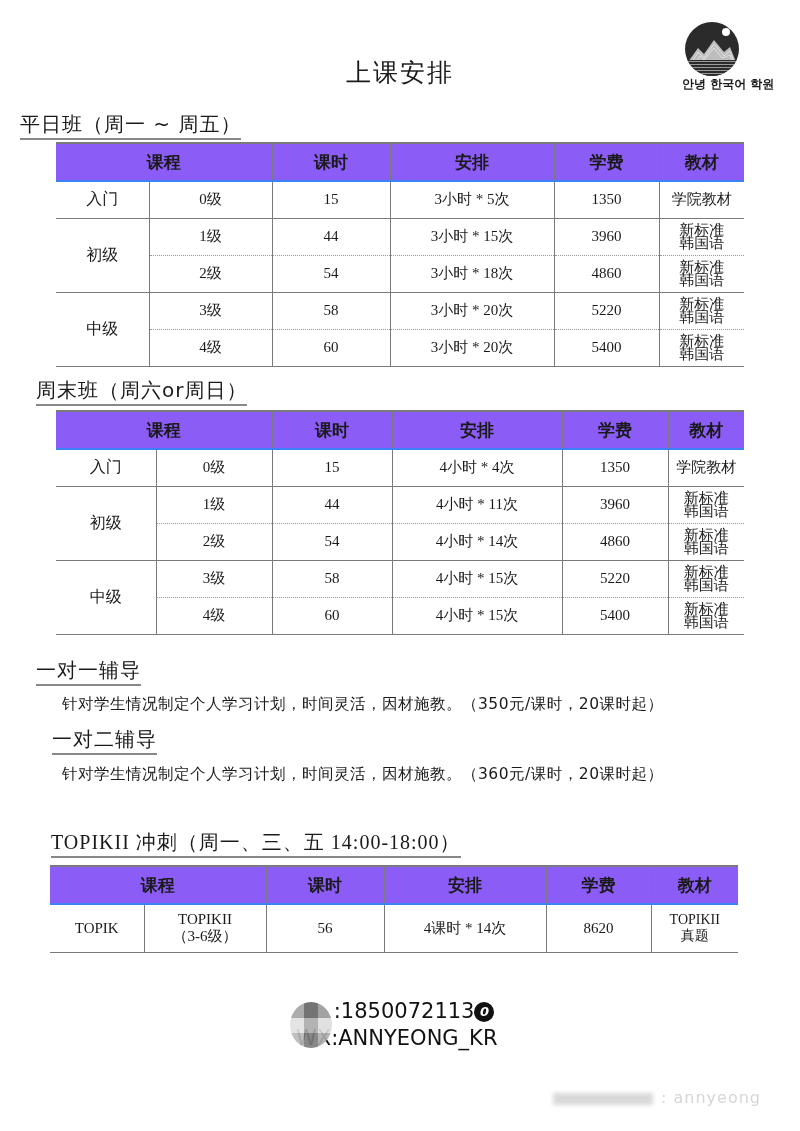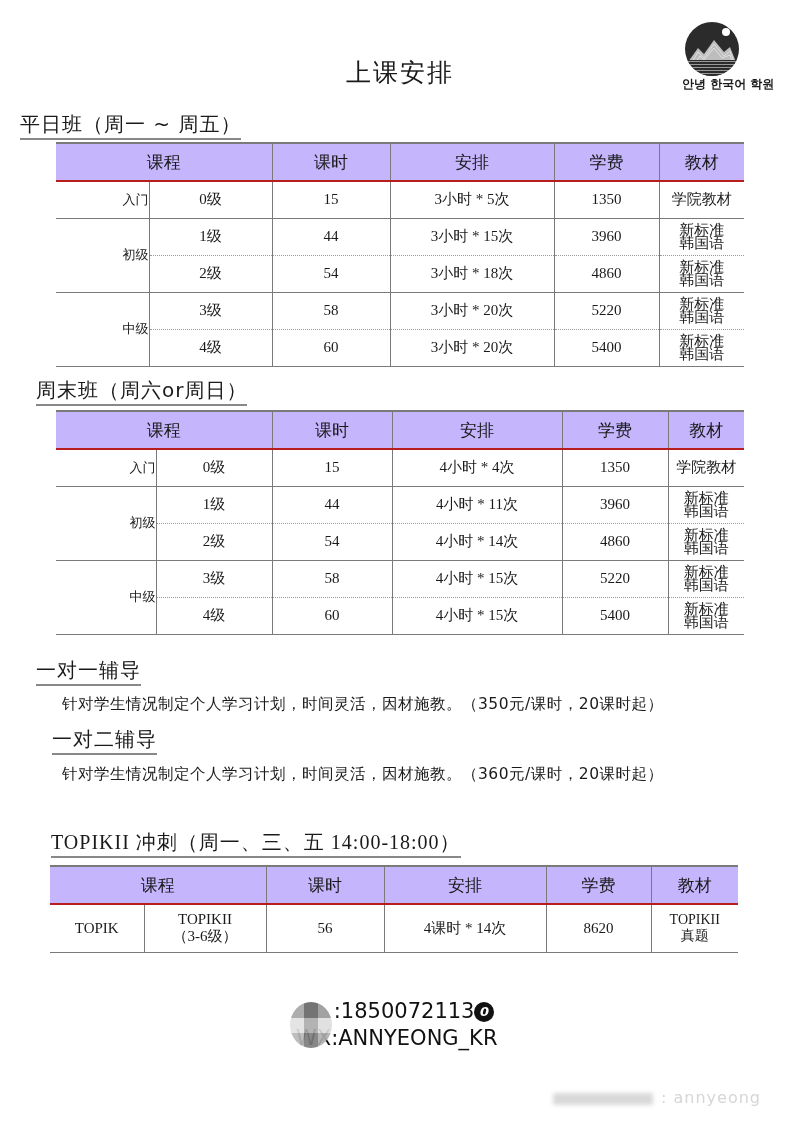--- a/index.html
+++ b/index.html
@@ -11,26 +11,26 @@
   .logo { position: absolute; left: 682px; top: 22px; width: 60px; }
   .logo .circle { width: 54px; height: 54px; border-radius: 50%; background: #2b2b2b; position: relative; overflow: hidden; margin: 0 auto; }
   .logo .moon { position: absolute; right: 9px; top: 6px; width: 8px; height: 8px; border-radius: 50%; background: #fff; }
   .logo .mountain { position: absolute; left: 3px; top: 16px; width: 48px; height: 24px; }
   .logo .water { position: absolute; left: 0; bottom: 0; width: 54px; height: 16px; background: repeating-linear-gradient(0deg, #2b2b2b 0 2px, #9a9a9a 2px 3px); }
   .logo .caption { font-family: "DejaVu Sans", sans-serif; font-size: 12px; text-align: center; margin-top: 0; white-space: nowrap; font-weight: bold; }
 
   .section-heading { position: absolute; font-size: 20px; font-family: "DejaVu Sans", sans-serif; padding-bottom: 2px; border-bottom: 2px solid #888; letter-spacing: 1px; line-height: 24px; }
 
   table.sched { position: absolute; border-collapse: collapse; font-family: "Liberation Serif", "DejaVu Serif", serif; font-size: 15px; }
-  table.sched th { background: #c4b5fd; font-weight: normal; font-size: 17px; font-family: "DejaVu Sans", sans-serif; height: 38px; border-top: 2px solid #7a7a7a; border-bottom: 2px solid #b91c1c; }
+  table.sched th { background: #8b5cf6; font-weight: bold; font-size: 17px; font-family: "DejaVu Sans", sans-serif; height: 38px; border-top: 2px solid #7a7a7a; border-bottom: 2px solid #3b82f6; }
   table.sched td { text-align: center; height: 37px; border-bottom: 1.5px solid #7a7a7a; }
   table.sched th, table.sched td { border-left: 1.5px solid #7a7a7a; }
   table.sched th:first-child, table.sched td.first { border-left: none; }
   table.sched td.dotted { border-bottom: 1px dotted #999; }
-  table.sched td.cjk { font-family: "DejaVu Sans", sans-serif; font-size: 13px; text-align: right; }
+  table.sched td.cjk { font-family: "DejaVu Sans", sans-serif; font-size: 16px; }
   table.sched td.mat { font-family: "DejaVu Sans", sans-serif; font-size: 15px; line-height: 13px; }
 
   .desc { position: absolute; left: 62px; font-size: 15.5px; font-family: "DejaVu Sans", sans-serif; letter-spacing: 0.5px; }
 
   .contact { position: absolute; left: 296px; top: 998px; font-family: "DejaVu Sans", sans-serif; font-size: 21px; line-height: 27px; color: #111; }
   .contact .badge { display: inline-block; width: 20px; height: 20px; border-radius: 50%; background: #111; color: #fff; font-size: 13px; font-weight: bold; font-style: italic; text-align: center; line-height: 20px; vertical-align: 2px; }
   .mosaic { position: absolute; left: 290px; top: 1002px; width: 42px; height: 46px; border-radius: 50%;
     background:
       linear-gradient(90deg, rgba(255,255,255,0.3) 0 33%, rgba(0,0,0,0.2) 33% 66%, rgba(255,255,255,0.2) 66%),
       linear-gradient(0deg, #9a9a9a 0 33%, #d6d6d6 33% 66%, #7e7e7e 66%);

